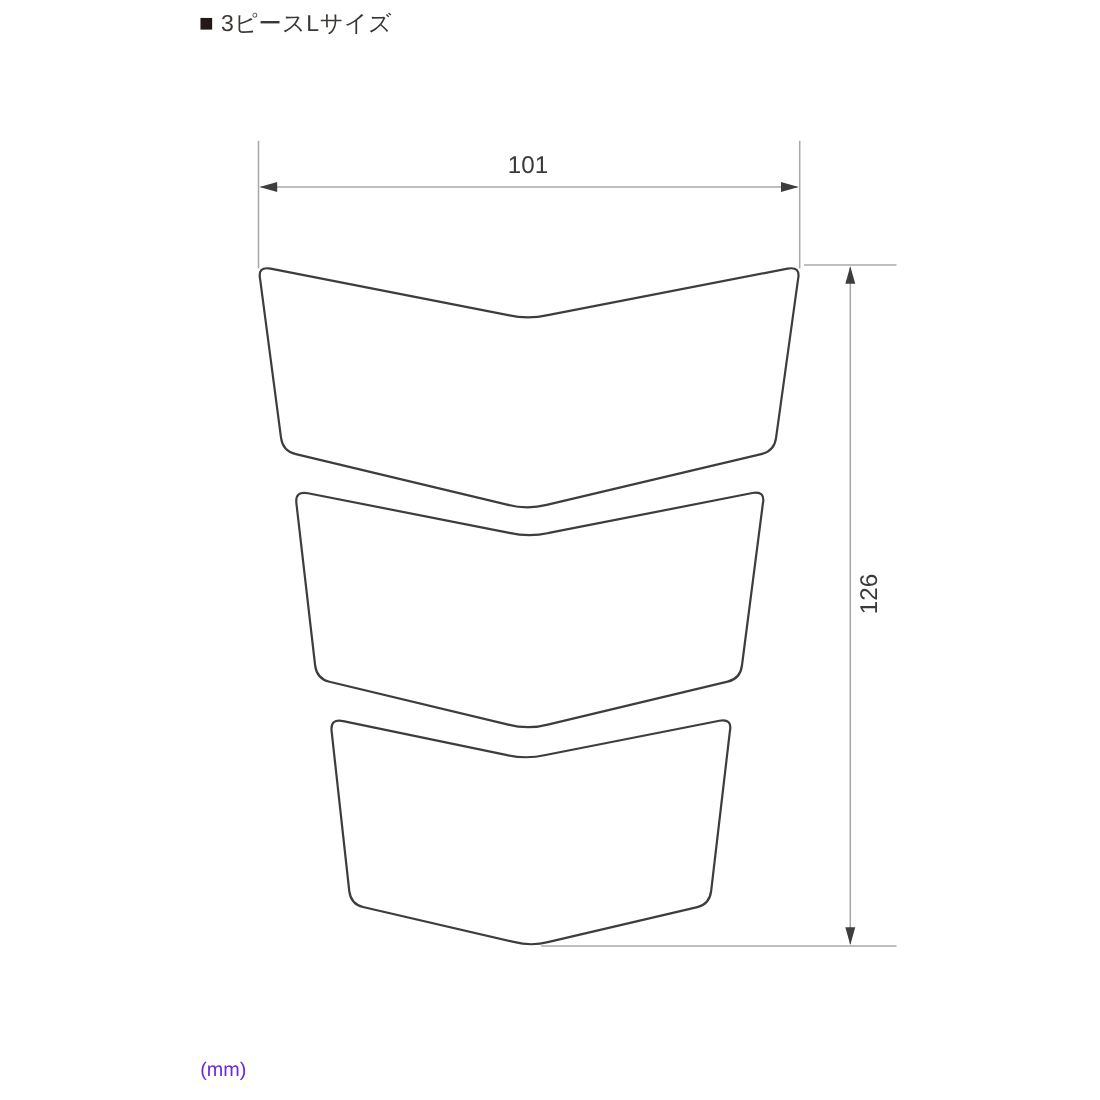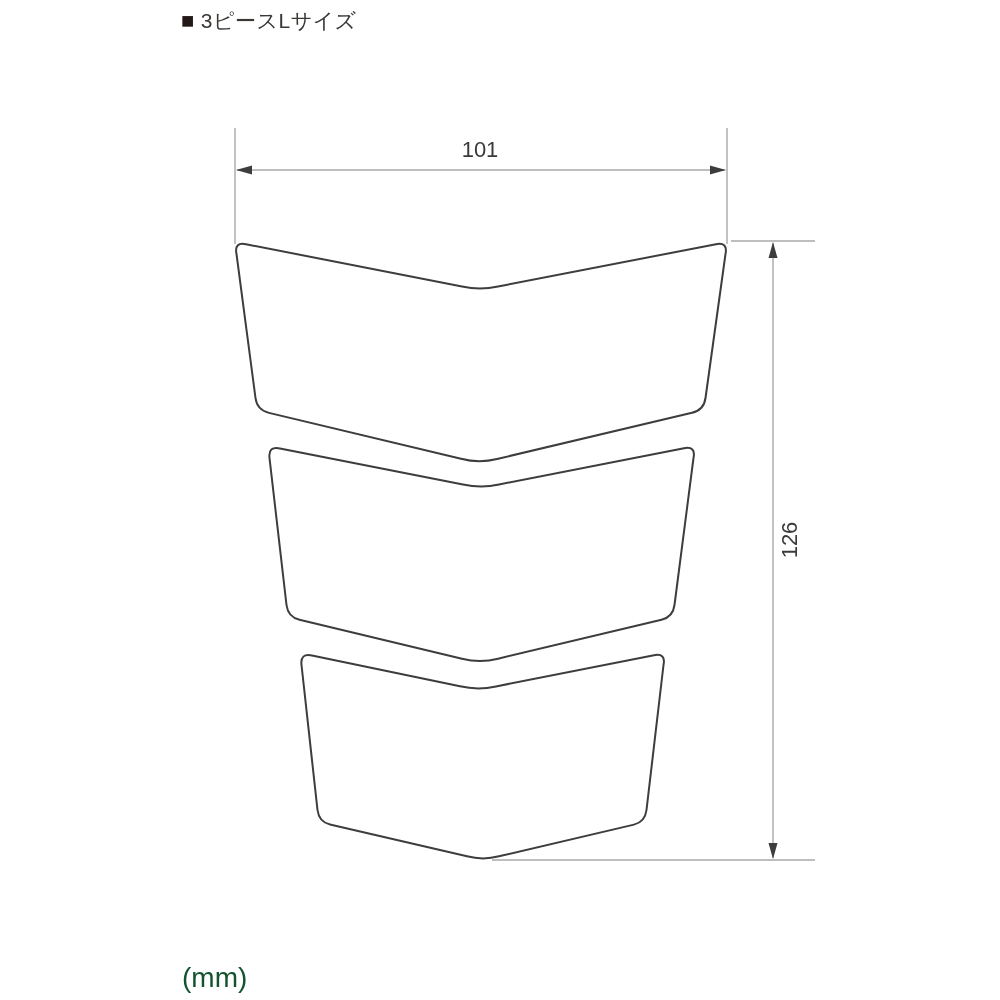--- a/index.html
+++ b/index.html
@@ -31,22 +31,22 @@
   }
   .title .bullet {
     color: #231815;
     font-size: 22px;
     line-height: 1;
   }
   .unit {
     position: absolute;
     left: 182px;
     top: 962px;
-    font-size: 28px;
-    color: #14532d;
+    font-size: 18px;
+    color: #6d28d9;
     text-align: center;
   }
   svg.drawing {
     position: absolute;
     left: 0;
     top: 0;
   }
   .outline {
     fill: none;
     stroke: #3d3d3d;

